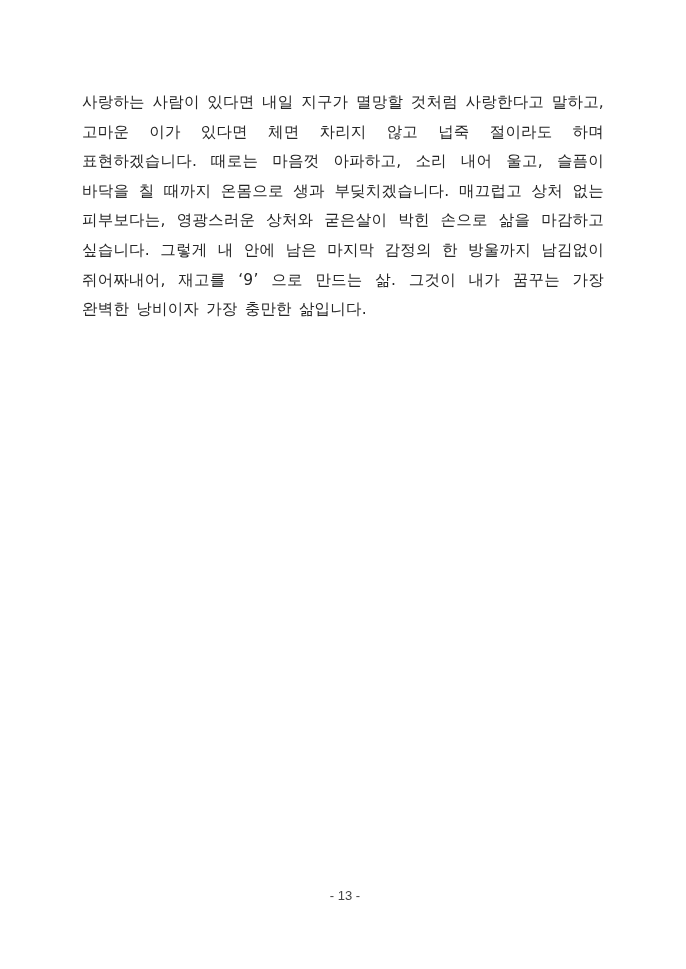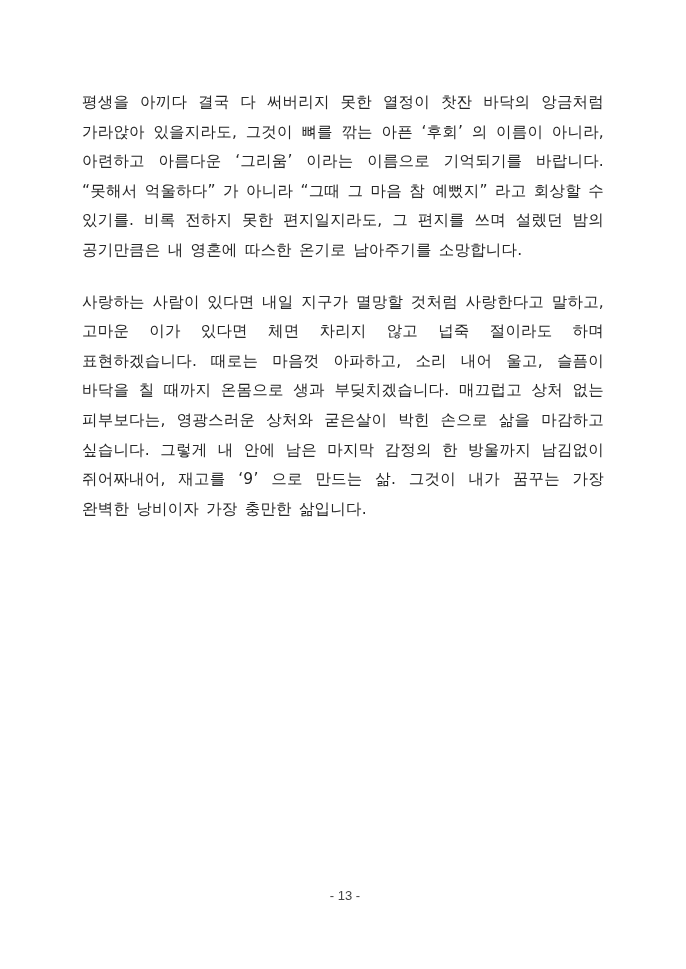--- a/index.html
+++ b/index.html
@@ -39,17 +39,16 @@
     text-align: center;
     font-size: 13px;
     color: #444;
     font-family: "Liberation Sans", sans-serif;
   }
 </style>
 </head>
 <body>
 
 <div class="page">
-  <p class="para">평생을 아끼다 결국 다 써버리지 못한 열정이 찻잔 바닥의 앙금처럼 가라앉아 있을지라도, 그것이 뼈를 깎는 아픈 ‘후회’ 의 이름이 아니라, 아련하고 아름다운 ‘그리움’ 이라는 이름으로 기억되기를 바랍니다. “못해서 억울하다” 가 아니라 “그때 그 마음 참 예뻤지” 라고 회상할 수 있기를. 비록 전하지 못한 편지일지라도, 그 편지를 쓰며 설렜던 밤의 공기만큼은 내 영혼에 따스한 온기로 남아주기를 소망합니다.</p>
   <p class="para">사랑하는 사람이 있다면 내일 지구가 멸망할 것처럼 사랑한다고 말하고, 고마운 이가 있다면 체면 차리지 않고 넙죽 절이라도 하며 표현하겠습니다. 때로는 마음껏 아파하고, 소리 내어 울고, 슬픔이 바닥을 칠 때까지 온몸으로 생과 부딪치겠습니다. 매끄럽고 상처 없는 피부보다는, 영광스러운 상처와 굳은살이 박힌 손으로 삶을 마감하고 싶습니다. 그렇게 내 안에 남은 마지막 감정의 한 방울까지 남김없이 쥐어짜내어, 재고를 ‘9’ 으로 만드는 삶. 그것이 내가 꿈꾸는 가장 완벽한 낭비이자 가장 충만한 삶입니다.</p>
 </div>
 
 <div class="page-number">- 13 -</div>
 
 </body></html>

